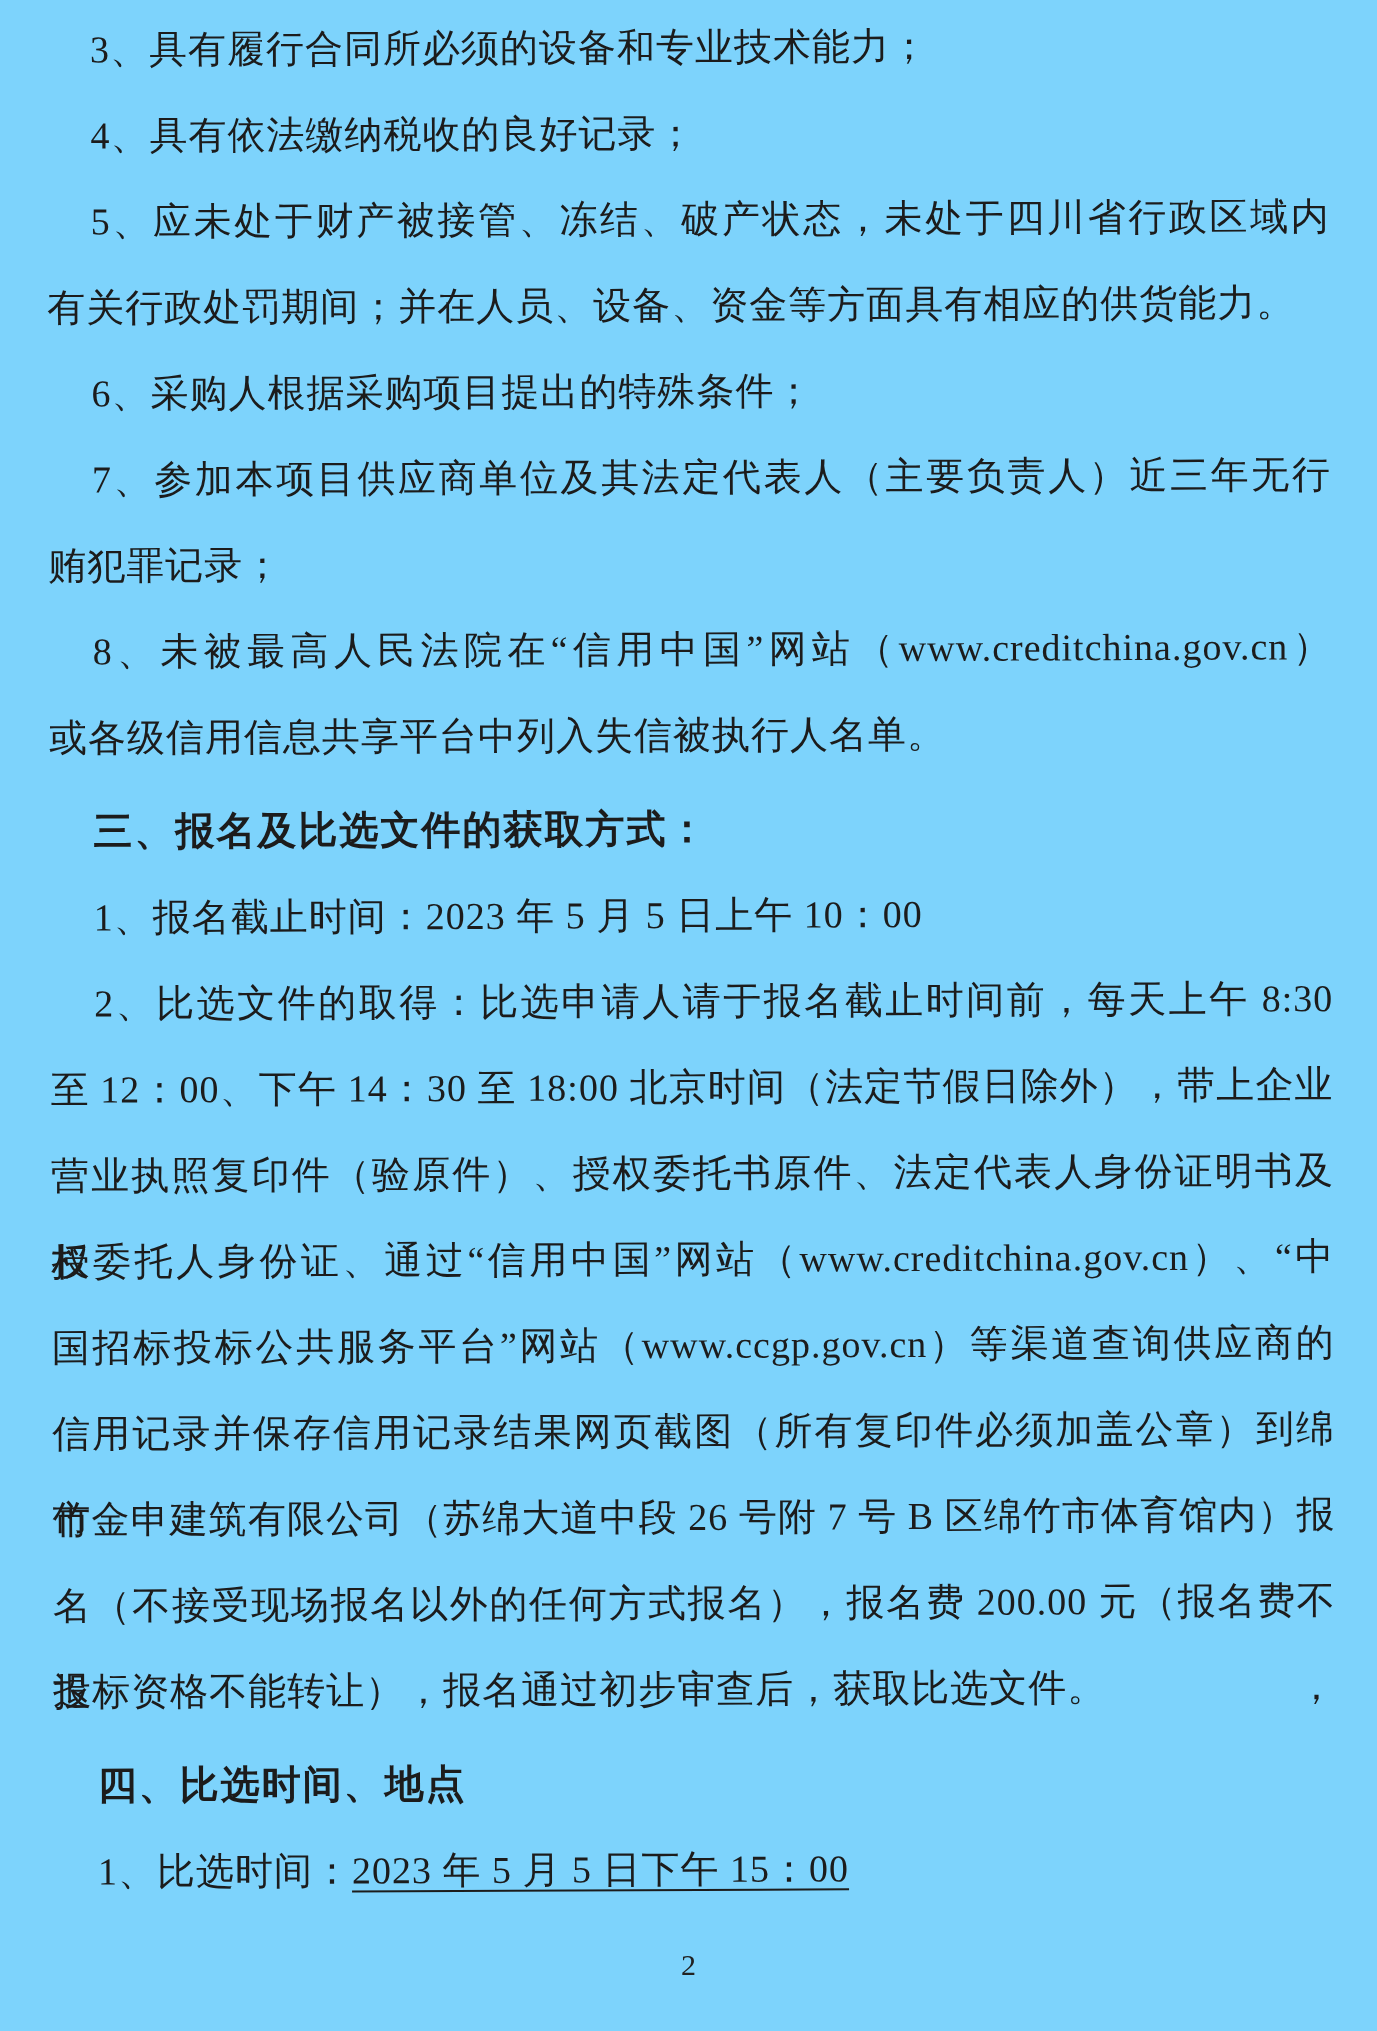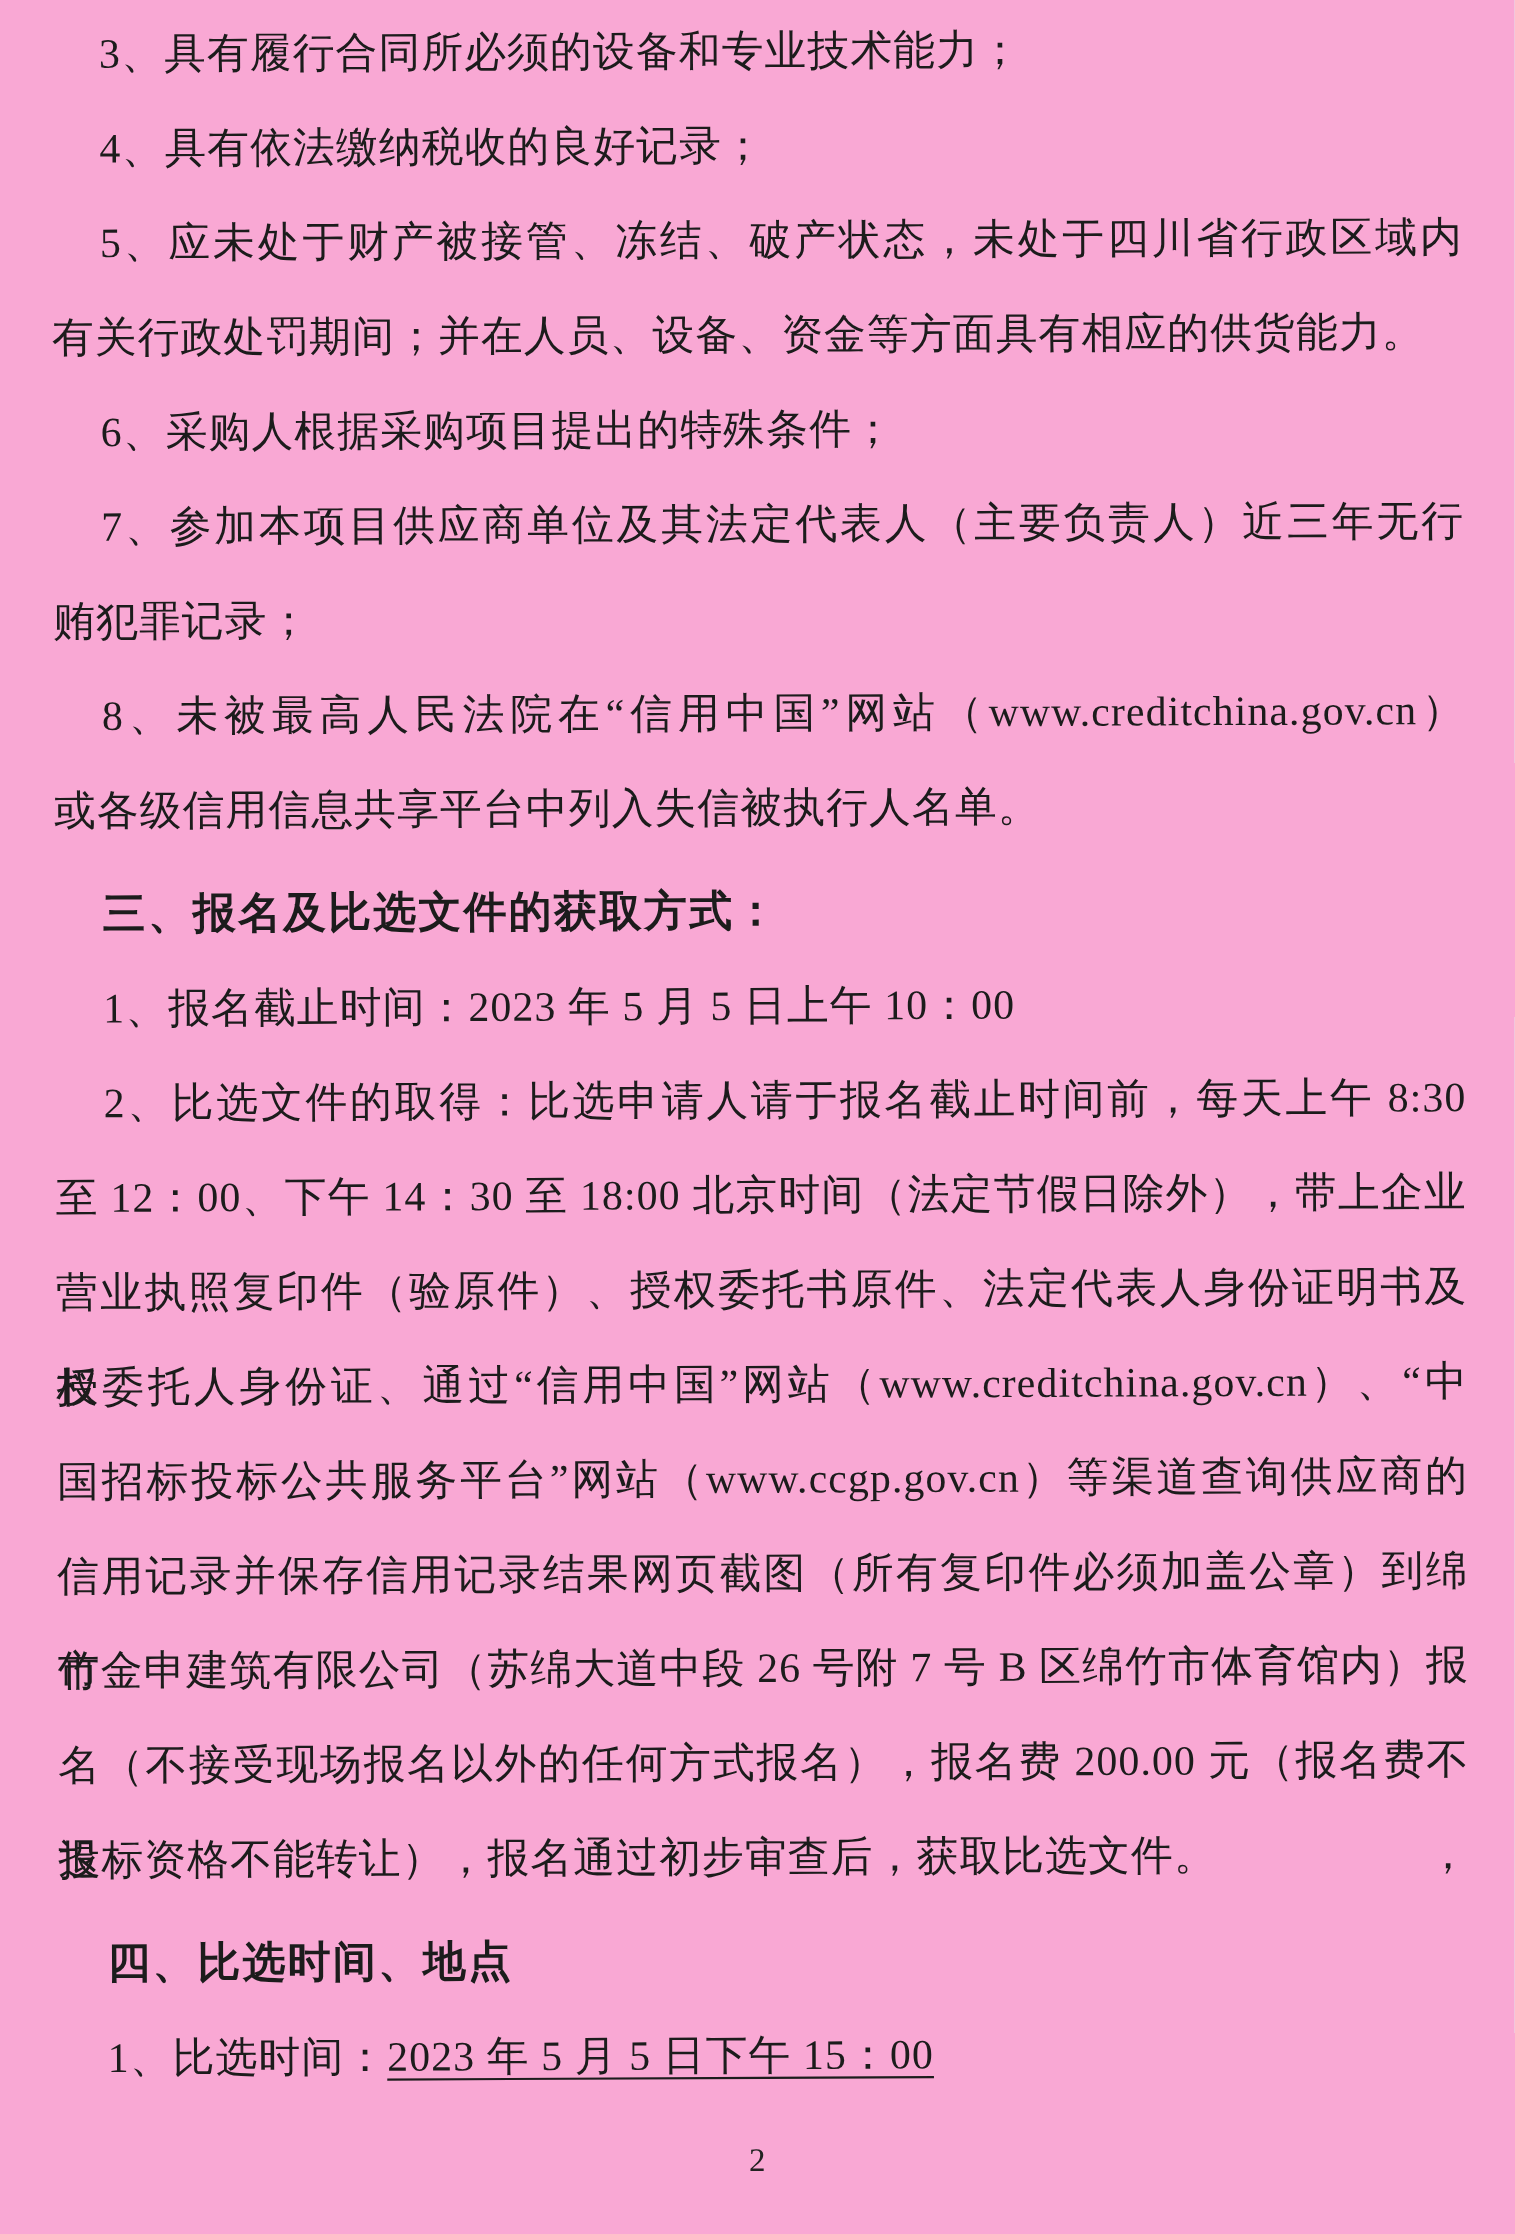--- a/index.html
+++ b/index.html
@@ -5,21 +5,21 @@
   html, body {
     margin: 0;
     padding: 0;
     background: #e8e8e8;
   }
   .page {
     position: relative;
     width: 1377px;
     height: 2031px;
     margin: 0 auto;
-    background: #f9a8d4;
+    background: #7dd3fc;
     overflow: hidden;
     font-family: "Liberation Serif", "DejaVu Serif", serif;
     color: #1c1c1c;
   }
   .content {
     position: absolute;
     top: 4px;
     left: 50px;
     right: 44px;
     transform: rotate(-0.25deg);

